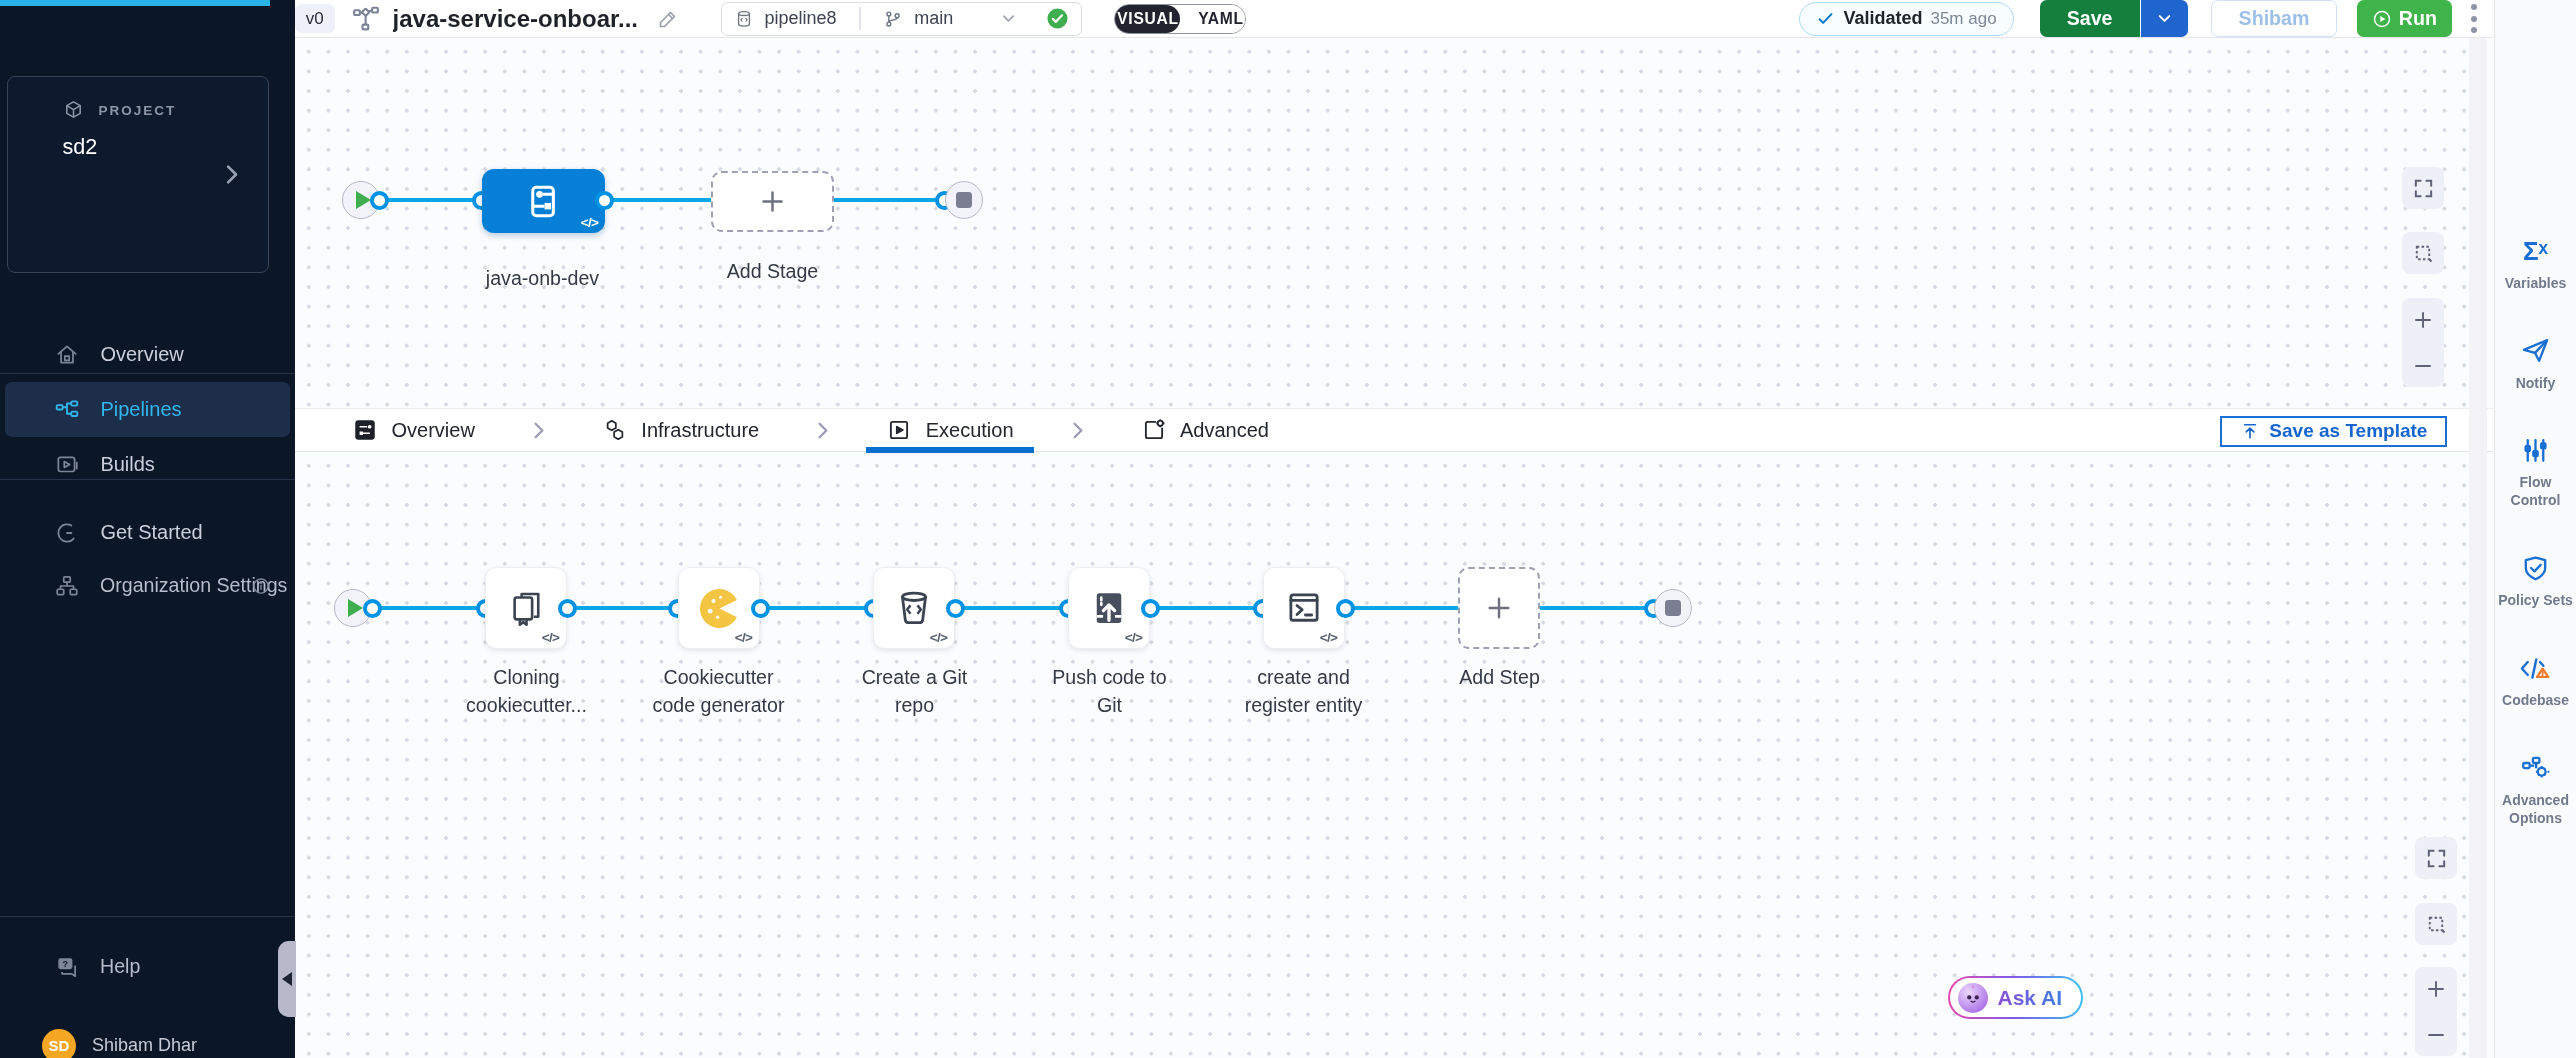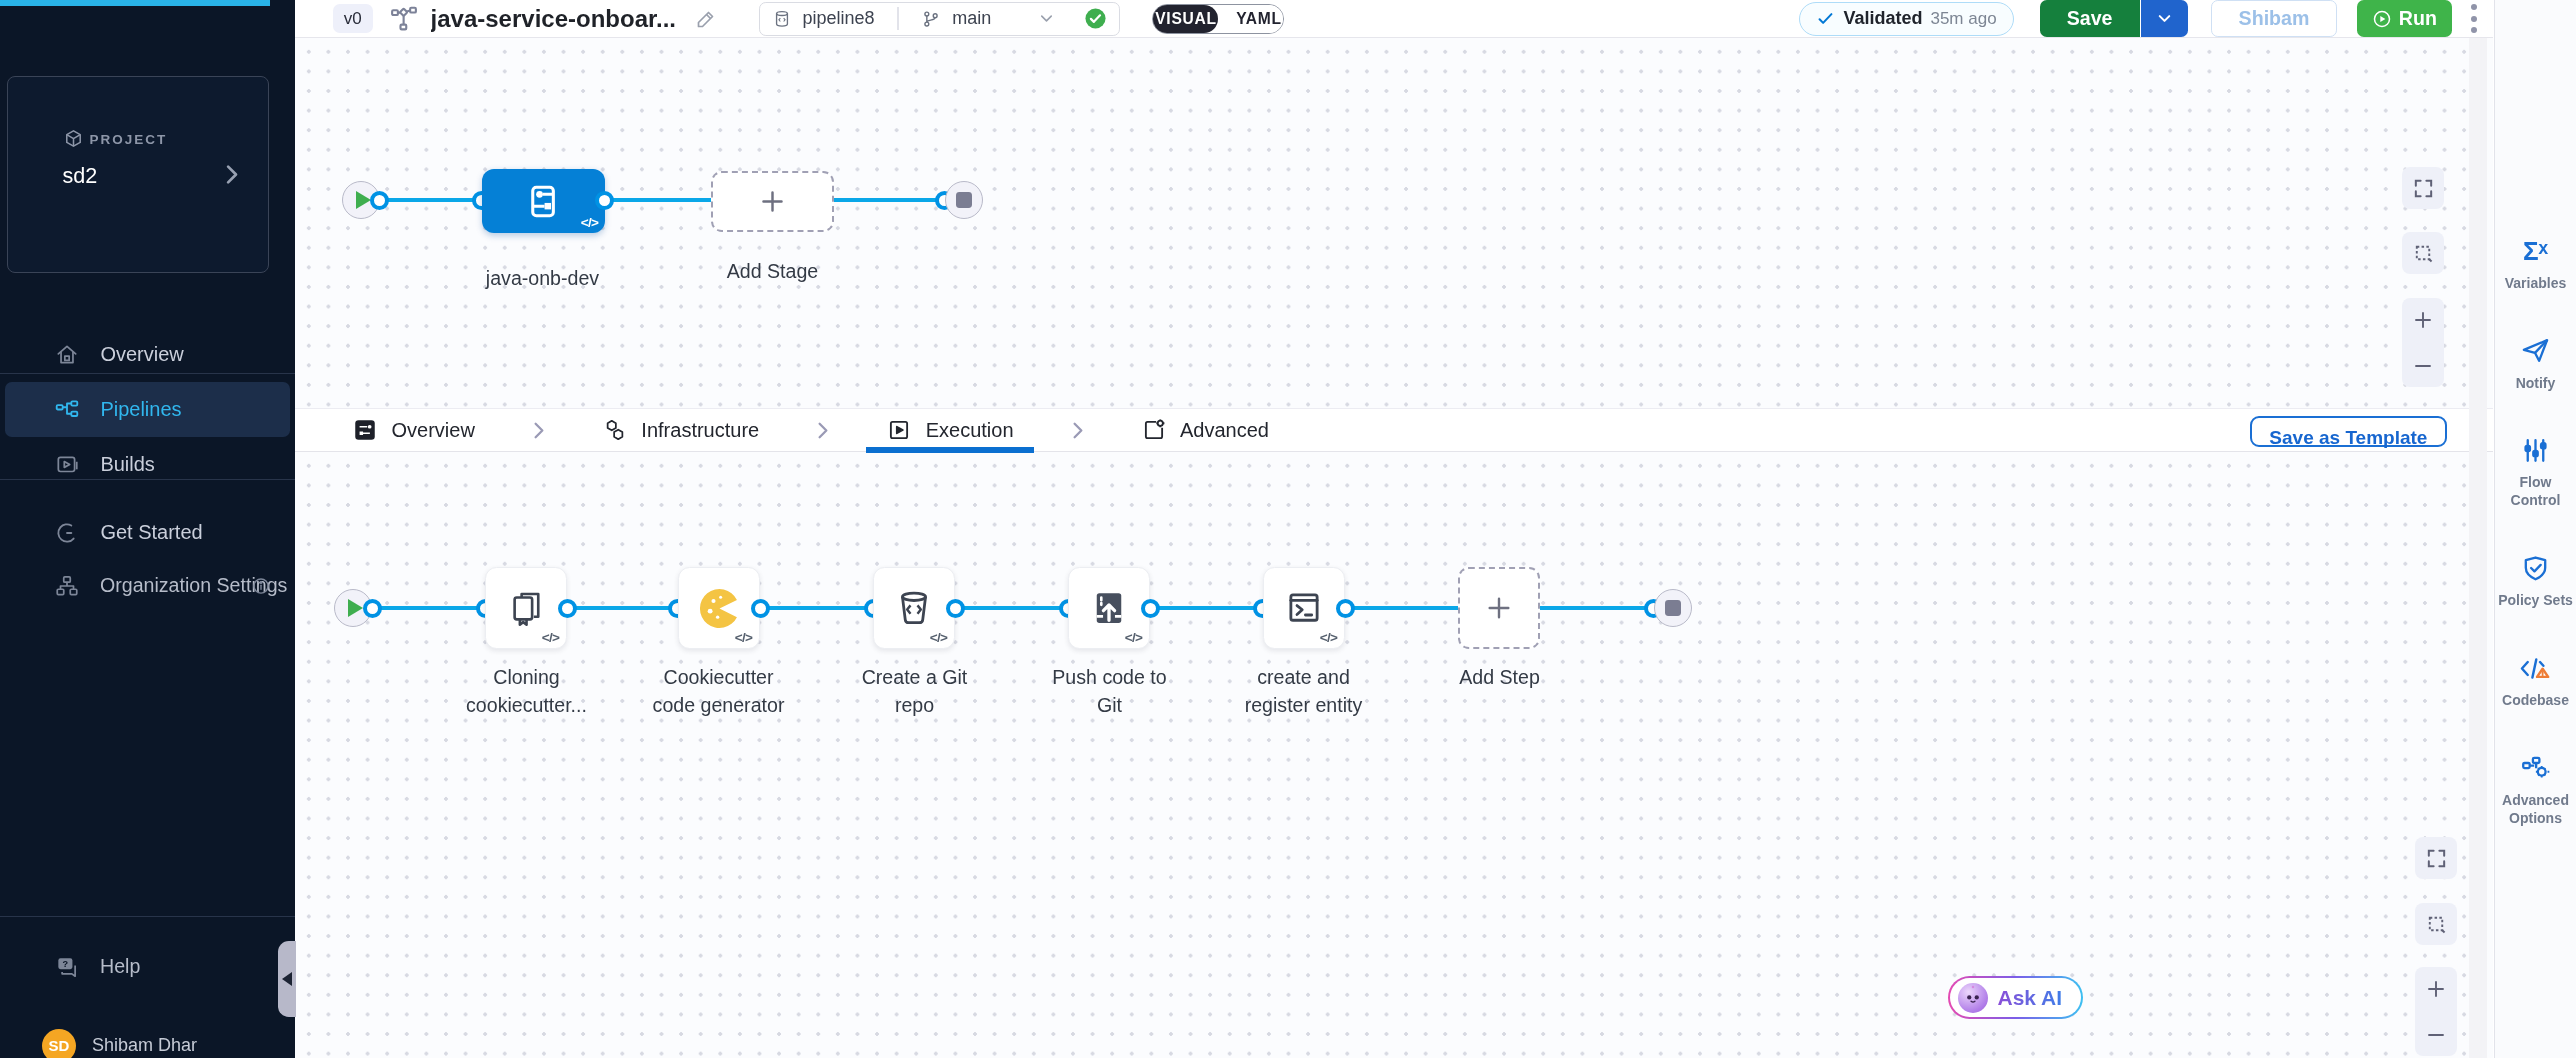--- a/index.html
+++ b/index.html
@@ -4,40 +4,40 @@
 <style>
   * { margin:0; padding:0; box-sizing:border-box; }
   html,body { background:#e8e8ec; }
   body { font-family:"Liberation Sans", sans-serif; }
   #root { position:relative; width:2576px; height:1059px; background:#fff; overflow:hidden; }
 
   
   .sidebar { position:absolute; left:0; top:0; width:295px; height:1059px; background:#0b1627; z-index:30; }
   .sidebar-accent { position:absolute; left:0; top:0; width:270px; height:6px; background:#29b3e8; }
   .project-card { position:absolute; left:7.4px; top:76px; width:262px; height:197px; border:1.4px solid #3a4457; border-radius:8px; background:#0d1a2e; }
-  .project-card .proj-row { display:flex; align-items:center; gap:4px; margin:51px 0 0 54px; }
+  .project-card .proj-row { display:flex; align-items:center; gap:13px; margin:22px 0 0 54px; }
   .proj-label { font-size:13.5px; font-weight:bold; letter-spacing:2px; color:#8d96a8; }
   .proj-name { margin:12px 0 0 54px; font-size:21.6px; color:#ffffff; }
   .proj-chevron { position:absolute; right:23px; top:84px; color:#98a1b2; }
   .nav-item { position:absolute; left:5.4px; width:285px; height:55px; display:flex; align-items:center; gap:20px; padding-left:49px; color:#cacfdb; font-size:20px; border-radius:6.8px; cursor:pointer; }
   .nav-item .nicon { color:#7d8698; display:flex; }
   .nav-item.active { background:#1c2e4a; color:#31b7ee; }
   .nav-item.active .nicon { color:#31b7ee; }
   .side-divider { position:absolute; left:0; width:295px; height:1.4px; background:#28344a; }
   .side-row { position:absolute; left:0; width:295px; height:55px; display:flex; align-items:center; gap:20px; padding-left:54px; color:#b6bcc9; font-size:19.6px; cursor:pointer; }
   .side-row .nicon { color:#7d8698; display:flex; }
   .side-row .trail { position:absolute; right:24px; color:#7d8698; display:flex; }
   .avatar { width:34px; height:34px; border-radius:50%; background:#f5a623; color:#fff; font-size:15px; font-weight:bold; display:flex; align-items:center; justify-content:center; }
   .collapse-handle { position:absolute; left:278px; top:941px; width:18px; height:76px; background:#b7b8c9; border-radius:10.8px 0 0 10.8px; z-index:40; display:flex; align-items:center; justify-content:center; cursor:pointer; }
   .collapse-handle .tri { width:0; height:0; border-top:7.4px solid transparent; border-bottom:7.4px solid transparent; border-right:10px solid #1c2333; }
 
   
   .main { position:absolute; left:295px; top:0; width:2198px; height:1059px; }
   .header { position:absolute; left:0; top:0; width:2198px; height:38px; background:#fff; border-bottom:1.4px solid #e6e6ec; display:flex; align-items:center; z-index:20; }
-  .vbadge { margin-left:38px; background:#eef0fa; color:#2a2d3a; font-size:17px; padding:4.7px 10.8px; border-radius:6.8px; }
+  .vbadge { background:#eef0fa; color:#2a2d3a; font-size:17px; padding:4.7px 10.8px; border-radius:6.8px; }
   .title-picon { margin-left:16px; color:#7c8298; display:flex; }
   .ptitle { margin-left:12px; font-size:24px; font-weight:bold; color:#1f2228; max-width:406px; white-space:nowrap; overflow:hidden; }
   .pencil { margin-left:17.6px; color:#9aa0ad; display:flex; cursor:pointer; }
   .src-group { margin-left:41px; height:34px; border:1.4px solid #dadce3; border-radius:6.8px; display:flex; align-items:center; padding:0 12px; gap:10.8px; }
   .src-group .gtxt { font-size:18px; color:#3d4350; }
   .src-group .gicon { color:#6b7280; display:flex; }
   .vdiv { width:1.4px; height:23px; background:#e2e3ea; margin:0 12px; }
   .toggle { margin-left:32px; display:flex; height:30px; border-radius:16px; overflow:hidden; border:1.4px solid #8d93a0; }
   .toggle .seg { display:flex; align-items:center; justify-content:center; font-size:15.6px; font-weight:bold; letter-spacing:0.7px; width:65px; cursor:pointer; }
   .toggle .seg.dark { background:#22232f; color:#fff; border-radius:0 15px 15px 0; }
@@ -78,21 +78,21 @@
   
   .ctl-btn { position:absolute; width:42px; height:42px; border-radius:8px; background:#eef0f8; color:#5f6176; display:flex; align-items:center; justify-content:center; cursor:pointer; }
   .zoom-pill { position:absolute; width:42px; height:89px; border-radius:8px; background:#eef0f8; color:#5f6176; display:flex; flex-direction:column; align-items:center; justify-content:space-between; padding:9.5px 0; cursor:pointer; }
 
   
   .tabbar { position:absolute; left:0; top:408px; width:2198px; height:44px; background:#fff; border-top:1.4px solid #ececf2; border-bottom:1.4px solid #e4e4ea; display:flex; align-items:center; z-index:10; }
   .tab { position:relative; height:44px; display:flex; align-items:center; gap:13.5px; padding:0 20px; font-size:20px; color:#23262e; cursor:pointer; }
   .tab .ticon { display:flex; color:#23262e; }
   .tab.active::after { content:""; position:absolute; left:0; right:0; bottom:-1.4px; height:6px; background:#0b6fd0; }
   .tab-sep { color:#9a9ab5; margin:0 32px; display:flex; }
-  .save-template { position:absolute; right:46px; top:6.8px; height:31px; border:2px solid #1a6fd4; border-radius:9px; color:#1766cf; font-size:19px; font-weight:bold; display:flex; align-items:center; gap:9.5px; padding:0 17.6px; background:#fff; cursor:pointer;flex-direction:column; }
+  .save-template { position:absolute; right:46px; top:6.8px; height:31px; border:2px solid #1a6fd4; border-radius:0; color:#1766cf; font-size:19px; font-weight:bold; display:flex; align-items:center; gap:9.5px; padding:0 17.6px; background:#fff; cursor:pointer; }
 
   
   .scrollbar { position:absolute; left:2469px; top:38px; width:17.6px; height:1021px; background:#f3f3f6; z-index:25; }
   .scroll-thumb { position:absolute; left:2px; top:114px; width:13.5px; height:683px; background:#a9aab6; border-radius:5.4px; cursor:pointer; }
   .right-rail { position:absolute; right:0; top:0; width:82px; height:1059px; background:#fafbfd; border-left:1.4px solid #e2e3ea; z-index:30; display:flex; flex-direction:column; align-items:center; padding-top:235px; gap:43px; }
   .rail-item { display:flex; flex-direction:column; align-items:center; gap:6.8px; cursor:pointer; width:80px; }
   .rail-item .ricon { color:#1a6fd4; display:flex; height:32px; align-items:center; }
   .rail-item .rlabel { font-size:14px; font-weight:bold; color:#707a8c; text-align:center; line-height:18px; }
   .sigma { font-size:26px; font-weight:bold; color:#1a6fd4; }
 

